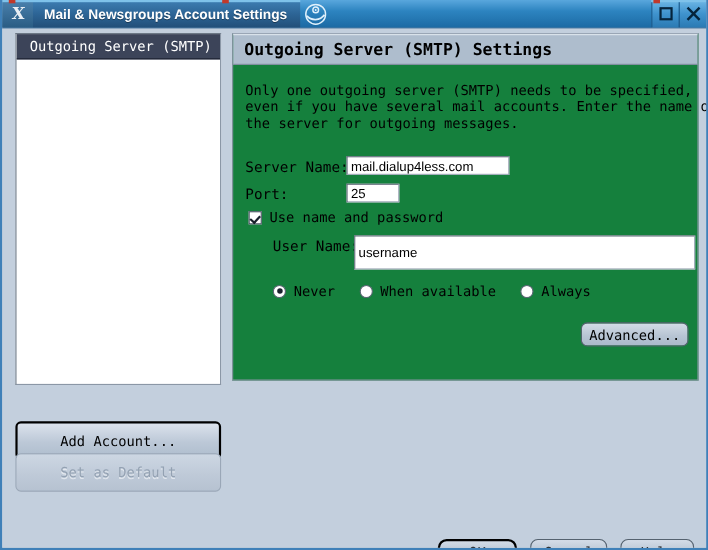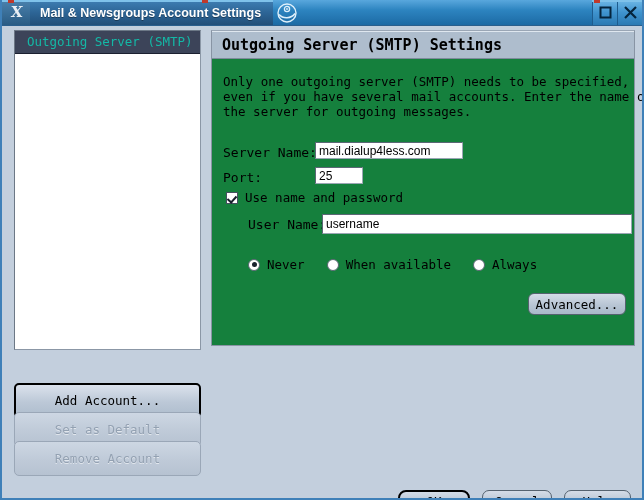--- a/index.html
+++ b/index.html
@@ -117,21 +117,21 @@
     width: 187px; height: 320px;
     box-sizing: border-box;
     background: #ffffff;
     border: 1px solid #8b97a6;
     border-top-color: #6c7886;
     border-left-color: #6c7886;
     overflow: hidden;
   }
   .list-item-selected {
     background: #3c4459;
-    color: #14b8a6;
+    color: #ffffff;
     font-size: 12.5px;
     padding: 3px 0 4px 12px;
     white-space: nowrap;
     border-bottom: 1px solid #1b2030;
   }
 
   .leftbtn {
     position: absolute;
     left: 12px;
     width: 187px;
@@ -247,21 +247,21 @@
     content: "";
     position: absolute;
     left: 2px; top: 1px;
     width: 4px; height: 7px;
     border: solid #18202c;
     border-width: 0 2px 2px 0;
     transform: rotate(42deg);
   }
 
   #lbl-user { left: 36px; top: 186px; }
-  #in-user  { left: 110px; top: 183px; width: 310px; height: 20px; }
+  #in-user  { left: 110px; top: 183px; width: 310px; height: 31px; }
 
   #lbl-ssl  { left: 11px; top: 208px; }
 
   .radios {
     position: absolute;
     left: 36px; top: 226px;
     display: flex;
     align-items: center;
     font-size: 12.5px;
     color: #000;
@@ -371,21 +371,20 @@
   </div>
 
   <div class="content">
 
     <div class="accounts-list">
       <div class="list-item-selected">Outgoing Server (SMTP)</div>
     </div>
 
     <button class="leftbtn enabled" id="btn-add">Add Account...</button>
     <button class="leftbtn disabled" id="btn-setdef">Set as Default</button>
-    <button class="leftbtn disabled" id="btn-remove">Remove Account</button>
 
     <div class="rightpanel">
 
       <div class="panel-header">Outgoing Server (SMTP) Settings</div>
 
       <div class="desc">Only one outgoing server (SMTP) needs to be specified,
 even if you have several mail accounts. Enter the name of
 the server for outgoing messages.</div>
 
       <div class="row-label" id="lbl-server">Server Name:</div>

